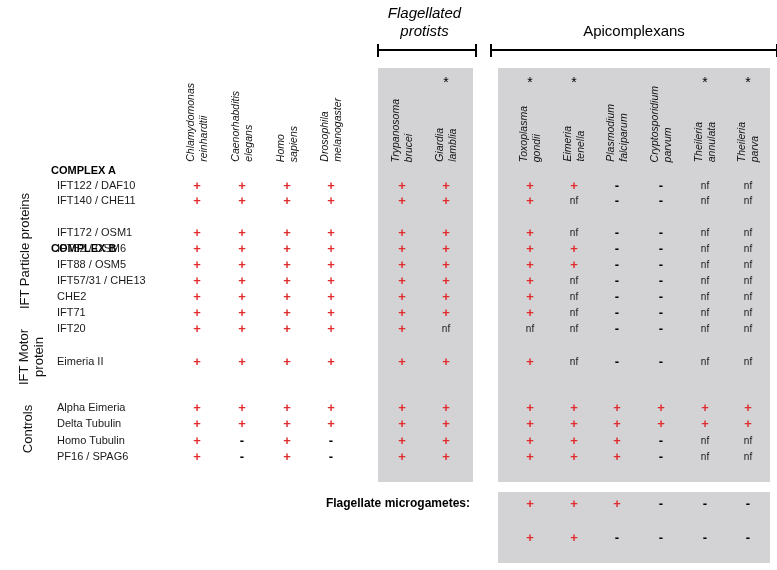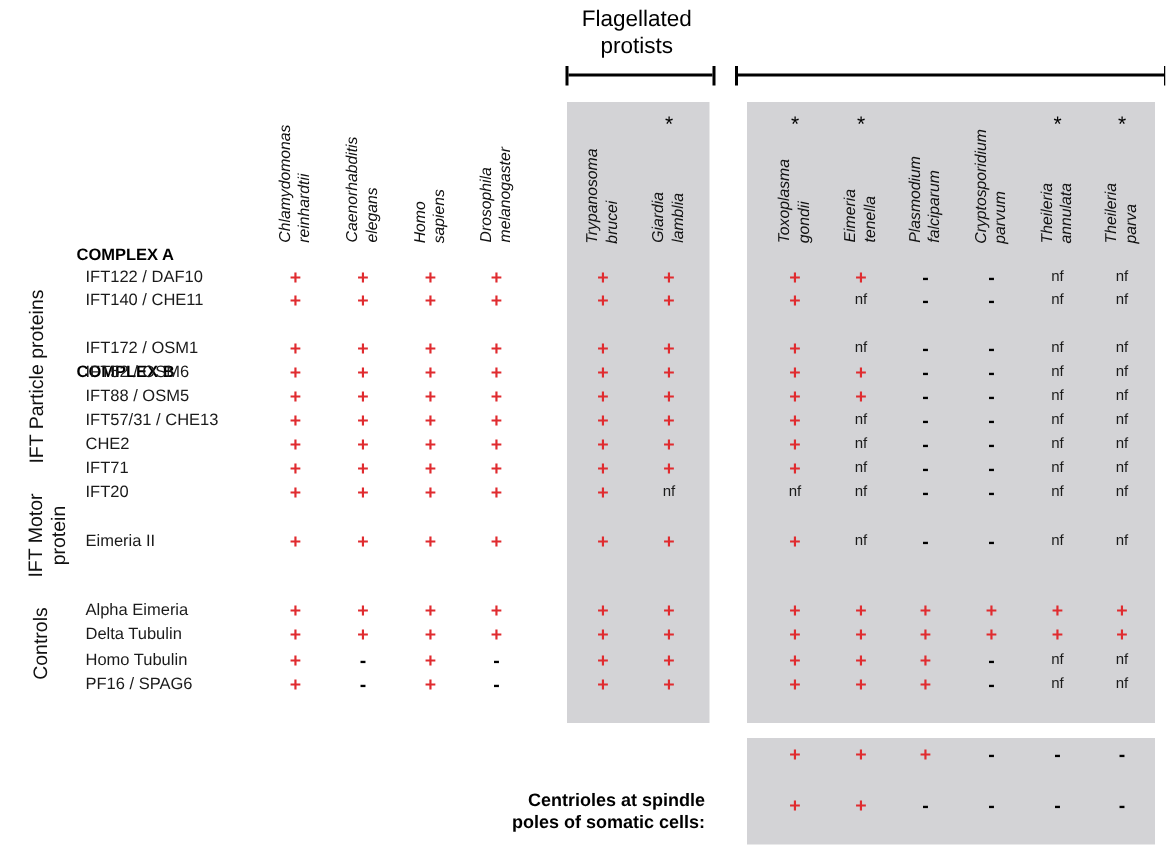--- a/index.html
+++ b/index.html
@@ -32,36 +32,36 @@
 </style>
 </head>
 <body>
 
 <div id="fig">
 
   <div class="graybox" style="left:378px; top:68px;  width:95px;  height:414px;"></div>
   <div class="graybox" style="left:498px; top:68px;  width:272px; height:414px;"></div>
   <div class="graybox" style="left:498px; top:492px; width:272px; height:71px;"></div>
 
-  <div class="gtitle" style="left:367px; top:4px;  width:115px;">Flagellated
+  <div class="gtitle" style="left:367px; top:4px;  width:115px;font-style:italic;">Flagellated
 protists</div>
+  <div class="gtitle" style="left:498px; top:22px; width:272px;">Apicomplexans</div>
   <div class="bracket" style="left:377px; width:96px;">
       <i></i>
     </div>
   <div class="bracket" style="left:490px; width:284px;">
       <i></i>
     </div>
 
   <div class="vlab" style="left:24px; top:251px;">IFT Particle proteins</div>
   <div class="vlab" style="left:31px; top:357px;">IFT Motor
 protein</div>
   <div class="vlab" style="left:27px; top:429px;">Controls</div>
 
-  <div class="blab" style="top:526px;">Centrioles at spindle
-poles of somatic cells:</div>
+  <div class="blab" style="top:496px;">Flagellate microgametes:</div>
 
 <div class="species" style="left: 184px;">Chlamydomonas
 reinhardtii</div>
     <div class="species" style="left: 229px;">Caenorhabditis
 elegans</div>
     <div class="species" style="left: 274px;">Homo
 sapiens</div>
     <div class="species" style="left: 318px;">Drosophila
 melanogaster</div>
     <div class="species" style="left: 389px;">Trypanosoma

